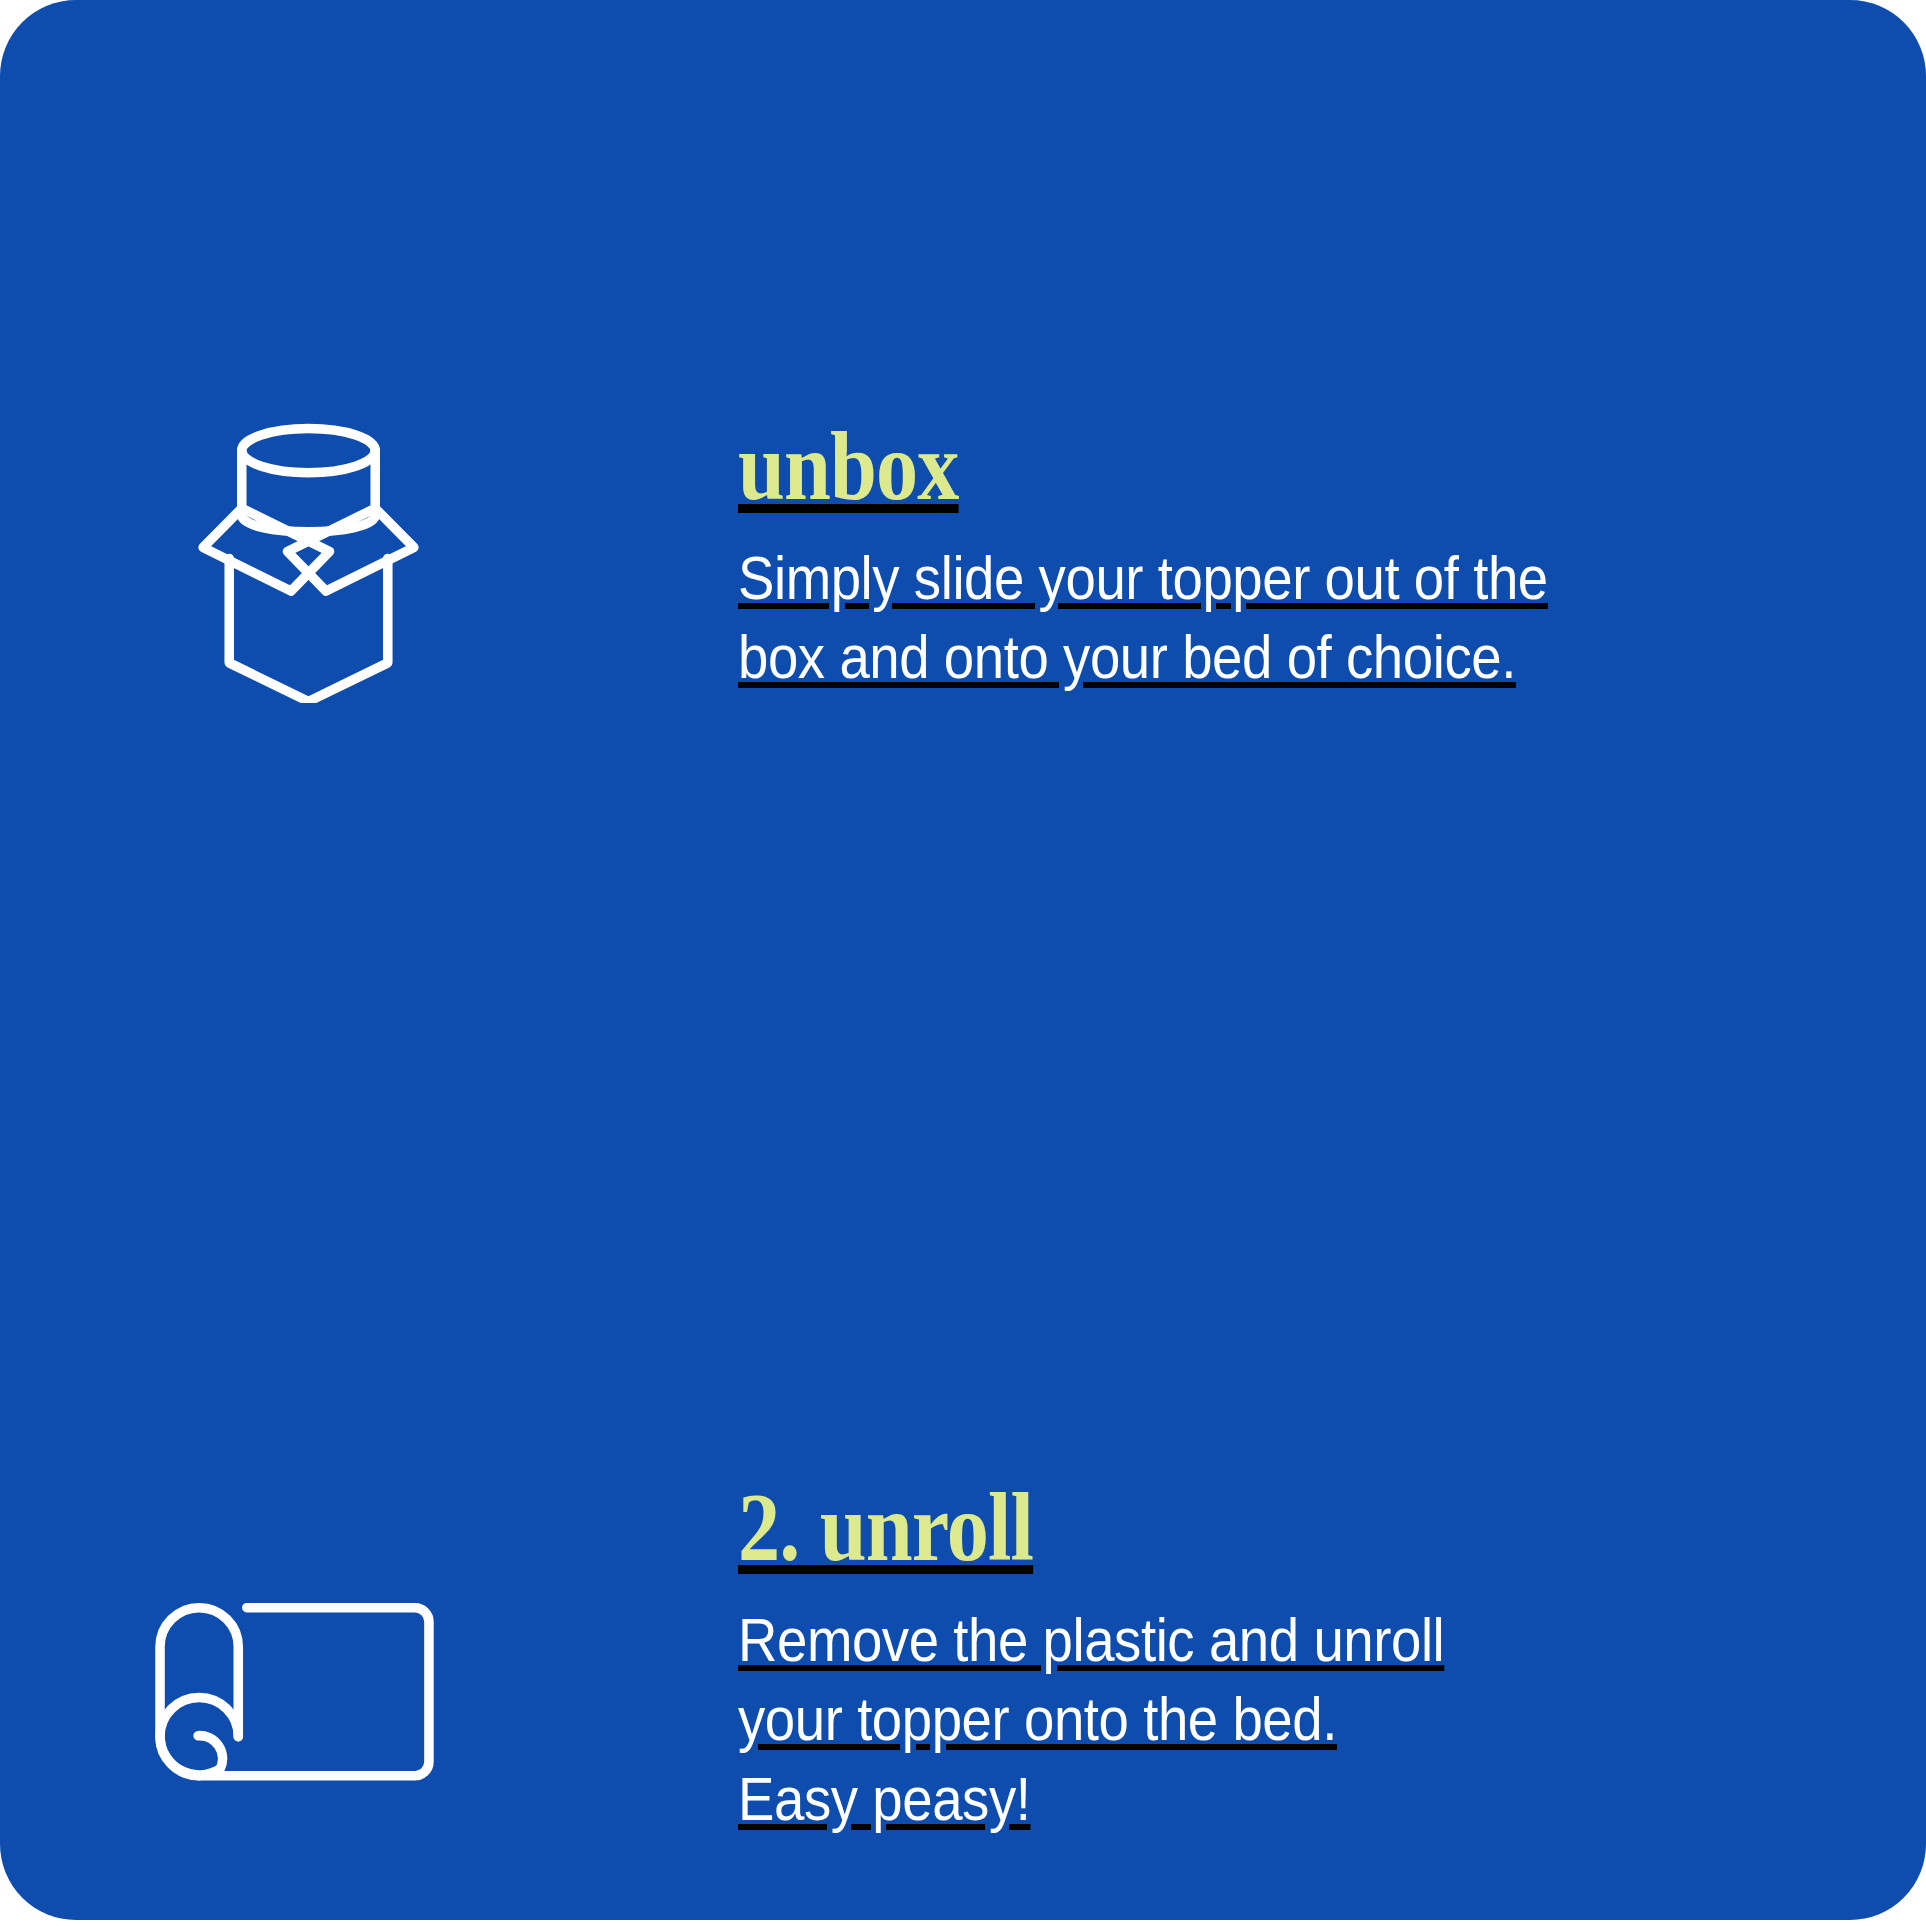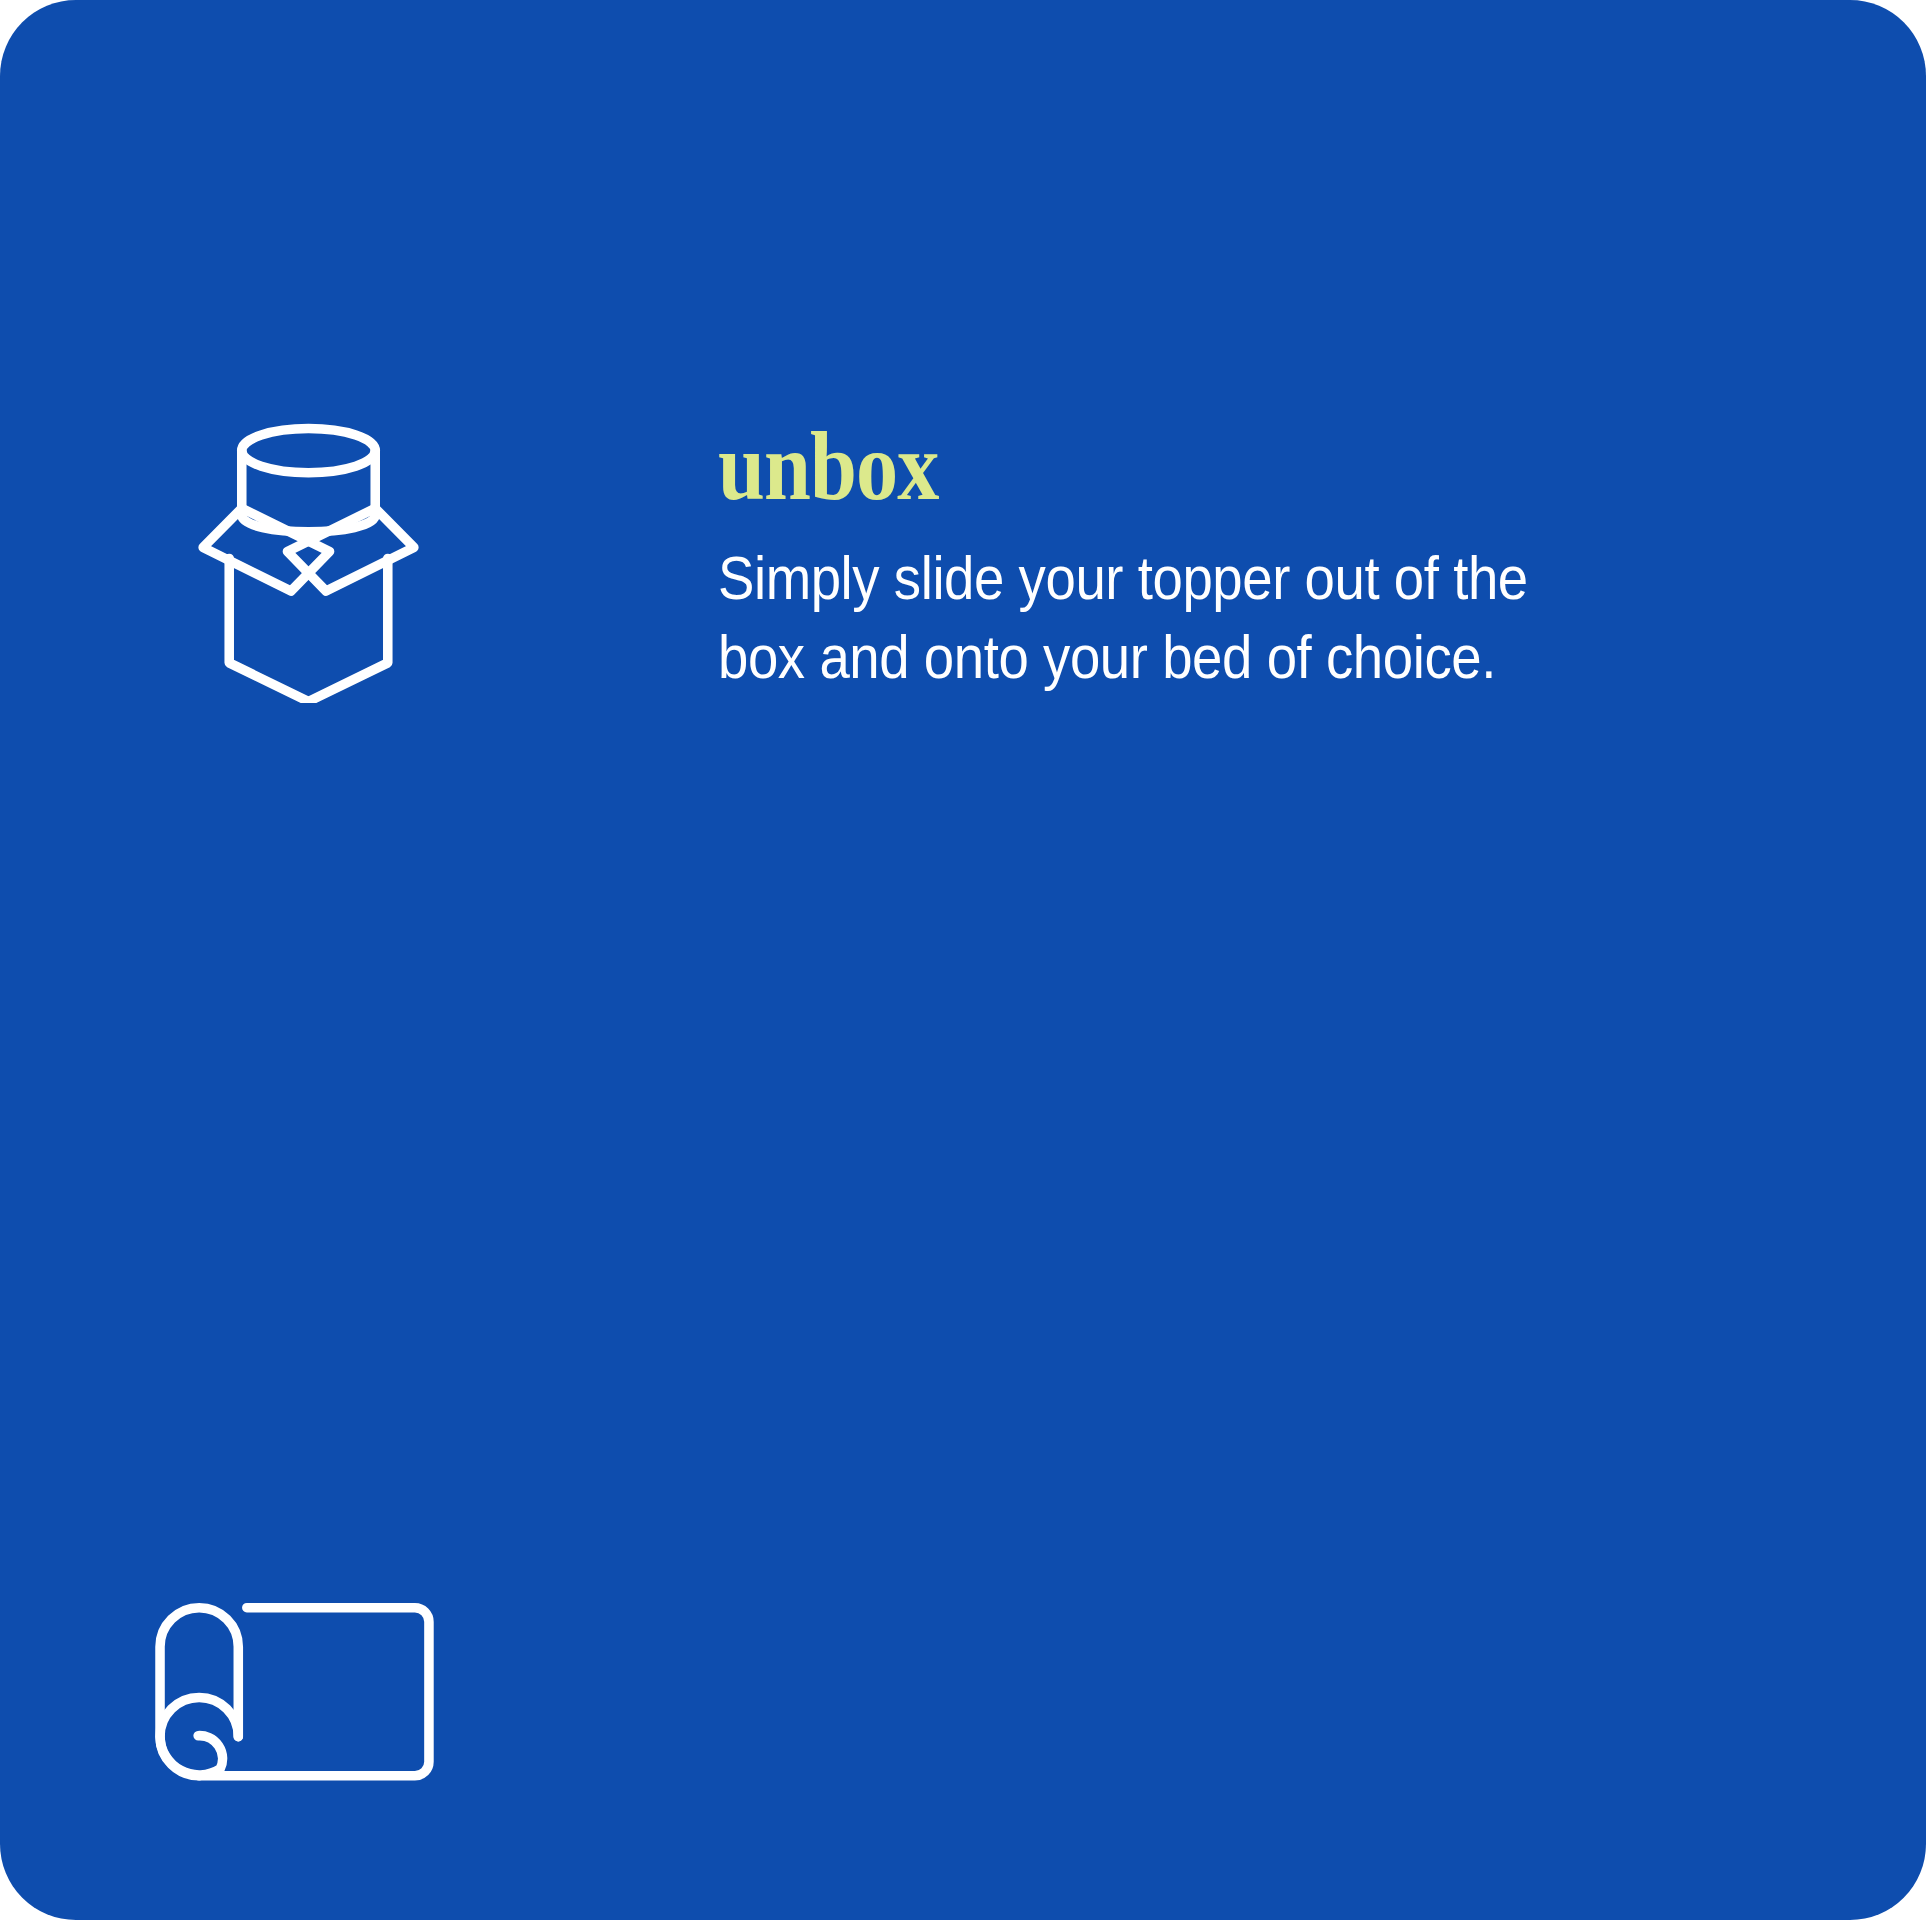--- a/index.html
+++ b/index.html
@@ -40,22 +40,23 @@
     display: block;
   }
 
   .step-icon {
     position: absolute;
     display: block;
   }
 
   .step-text {
     position: absolute;
-    left: 718px;
+    left: 738px;
     width: 1154px;
+    text-decoration: underline;
   }
 
   .step-heading {
     margin: 0;
     padding: 0;
     color: #DCE98C;
     font-family: "Liberation Serif", "DejaVu Serif", serif;
     font-weight: bold;
     font-size: 98px;
     line-height: 1.0;
@@ -134,20 +135,26 @@
         <svg width="291" height="211" viewBox="0 0 580 420" fill="none" stroke="#FFFFFF" stroke-width="19" stroke-linecap="round" stroke-linejoin="round">
 
           <path d="M185 45 L520 45 A 28 28 0 0 1 548 73 L548 352 A 28 28 0 0 1 520 380 L90 380"></path>
 
           <path d="M90 380 A 78 78 0 0 1 12 302 L12 123 A 78 78 0 0 1 168 123 L168 302"></path>
 
           <path d="M168 302 A 78 78 0 0 0 12 302 A 78 78 0 0 0 132 366 A 46 46 0 0 0 88 300"></path>
         </svg>
       </span>
 
+      <div class="step-text">
+        <h2 class="step-heading">2. unroll</h2>
+        <p class="step-body">Remove the plastic and unroll
+your topper onto the bed.
+Easy peasy!</p>
+      </div>
     </div>
 
     <div class="step" id="step-3">
 
       
 
       
     </div>
 
   </div>

